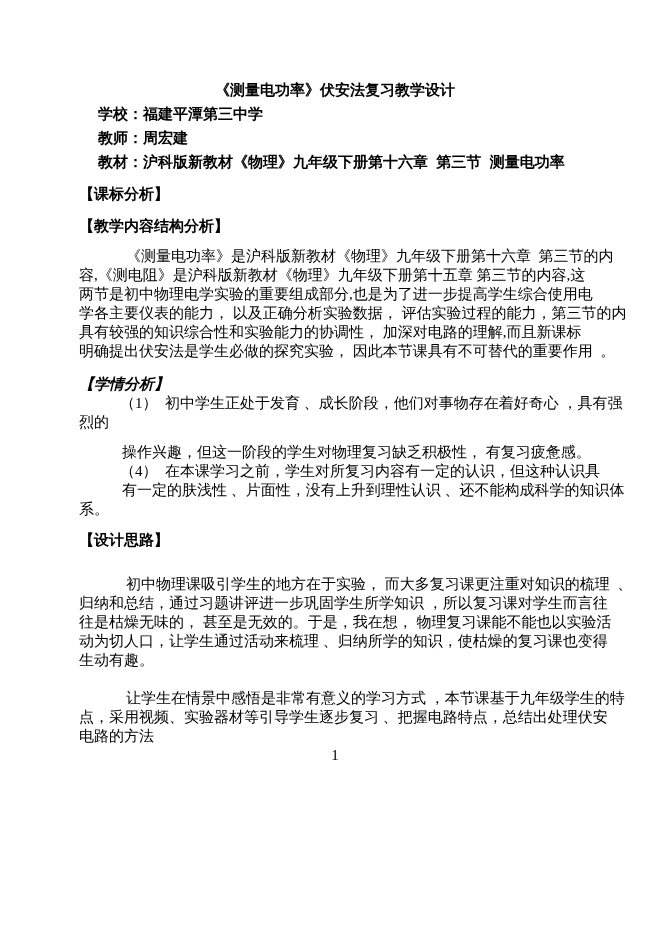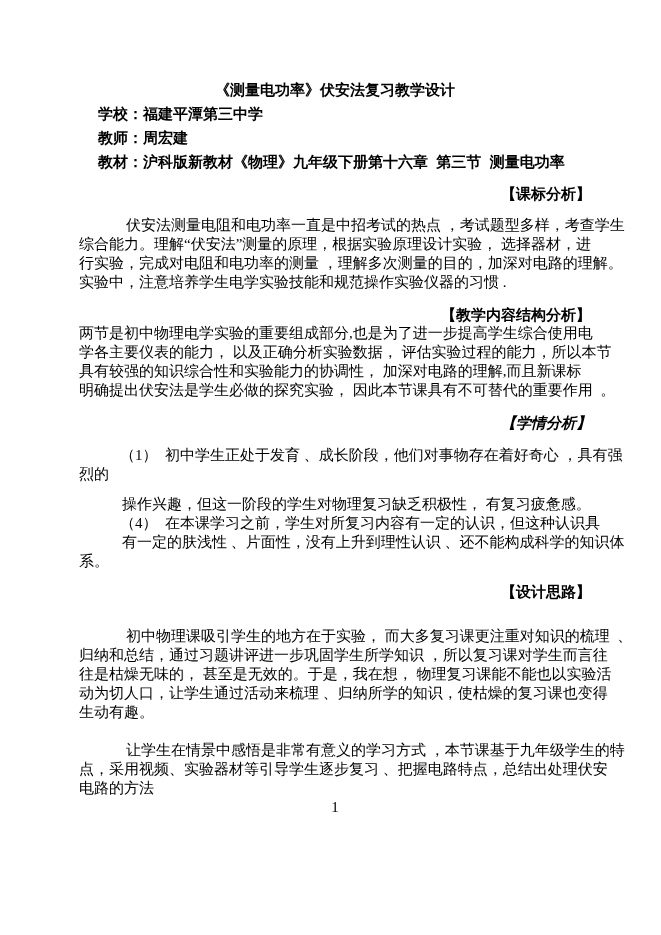--- a/index.html
+++ b/index.html
@@ -26,35 +26,34 @@
   }
   .meta-line {
     padding-left: 19px;
     margin-top: 5px;
     line-height: 19px;
     white-space: pre;
   }
   .section-heading {
     line-height: 19px;
     white-space: pre;
-    text-align: right;
   }
   .line {
     line-height: 19px;
     white-space: pre;
   }
   .ind   { padding-left: 47px; } 
   .sub   { padding-left: 43px; } 
   .paren { padding-left: 41px; } 
   .mt-h1 { margin-top: 13px; }
   .mt-p1 { margin-top: 13px; }
   .mt-h2 { margin-top: 13px; }
   .mt-p2 { margin-top: 12px; }
   .mt-h3 { margin-top: 13px; font-style: italic; }
-  .mt-b1 { margin-top: 14px; }
+  .mt-b1 { margin-top: 1px; }
   .mt-b2 { margin-top: 11px; }
   .mt-h4 { margin-top: 11px; }
   .mt-p4 { margin-top: 26px; }
   .mt-p5 { margin-top: 19px; }
   .page-number {
     text-align: center;
     line-height: 19px;
   }
 </style>
 </head>
@@ -62,31 +61,27 @@
 
 <div class="page">
 
   <div class="doc-title bold-sans">《测量电功率》伏安法复习教学设计</div>
 
   <div class="meta-line bold-sans">学校：福建平潭第三中学</div>
   <div class="meta-line bold-sans">教师：周宏建</div>
   <div class="meta-line bold-sans">教材：沪科版新教材《物理》九年级下册第十六章  第三节  测量电功率</div>
 
   <div class="section-heading bold-sans mt-h1">【课标分析】</div>
-  <div>
-    <div class="line ind mt-p1">伏安法测量电阻和电功率一直是中招考试的热点 ，考试题型多样，考查学生</div>
-    <div class="line">综合能力。理解“伏安法”测量的原理，根据实验原理设计实验， 选择器材，进</div>
-    <div class="line">行实验，完成对电阻和电功率的测量 ，理解多次测量的目的，加深对电路的理解。</div>
-    <div class="line">实验中，注意培养学生电学实验技能和规范操作实验仪器的习惯 .</div>
-  </div>
 
   <div class="section-heading bold-sans mt-h2">【教学内容结构分析】</div>
   <div>
+    <div class="line ind mt-p2">《测量电功率》是沪科版新教材《物理》九年级下册第十六章  第三节的内</div>
+    <div class="line">容,《测电阻》是沪科版新教材《物理》九年级下册第十五章 第三节的内容,这</div>
     <div class="line">两节是初中物理电学实验的重要组成部分,也是为了进一步提高学生综合使用电</div>
-    <div class="line">学各主要仪表的能力， 以及正确分析实验数据， 评估实验过程的能力，所以本节</div>
+    <div class="line">学各主要仪表的能力， 以及正确分析实验数据， 评估实验过程的能力，第三节的内</div>
     <div class="line">具有较强的知识综合性和实验能力的协调性， 加深对电路的理解,而且新课标</div>
     <div class="line">明确提出伏安法是学生必做的探究实验， 因此本节课具有不可替代的重要作用  。</div>
   </div>
 
   <div class="section-heading bold-sans mt-h3">【学情分析】</div>
   <div>
     <div class="line paren mt-b1">（1）  初中学生正处于发育 、成长阶段，他们对事物存在着好奇心 ，具有强</div>
     <div class="line">烈的</div>
     <div class="line sub mt-b2">操作兴趣，但这一阶段的学生对物理复习缺乏积极性， 有复习疲惫感。</div>
     <div class="line paren">（4）  在本课学习之前，学生对所复习内容有一定的认识，但这种认识具</div>

